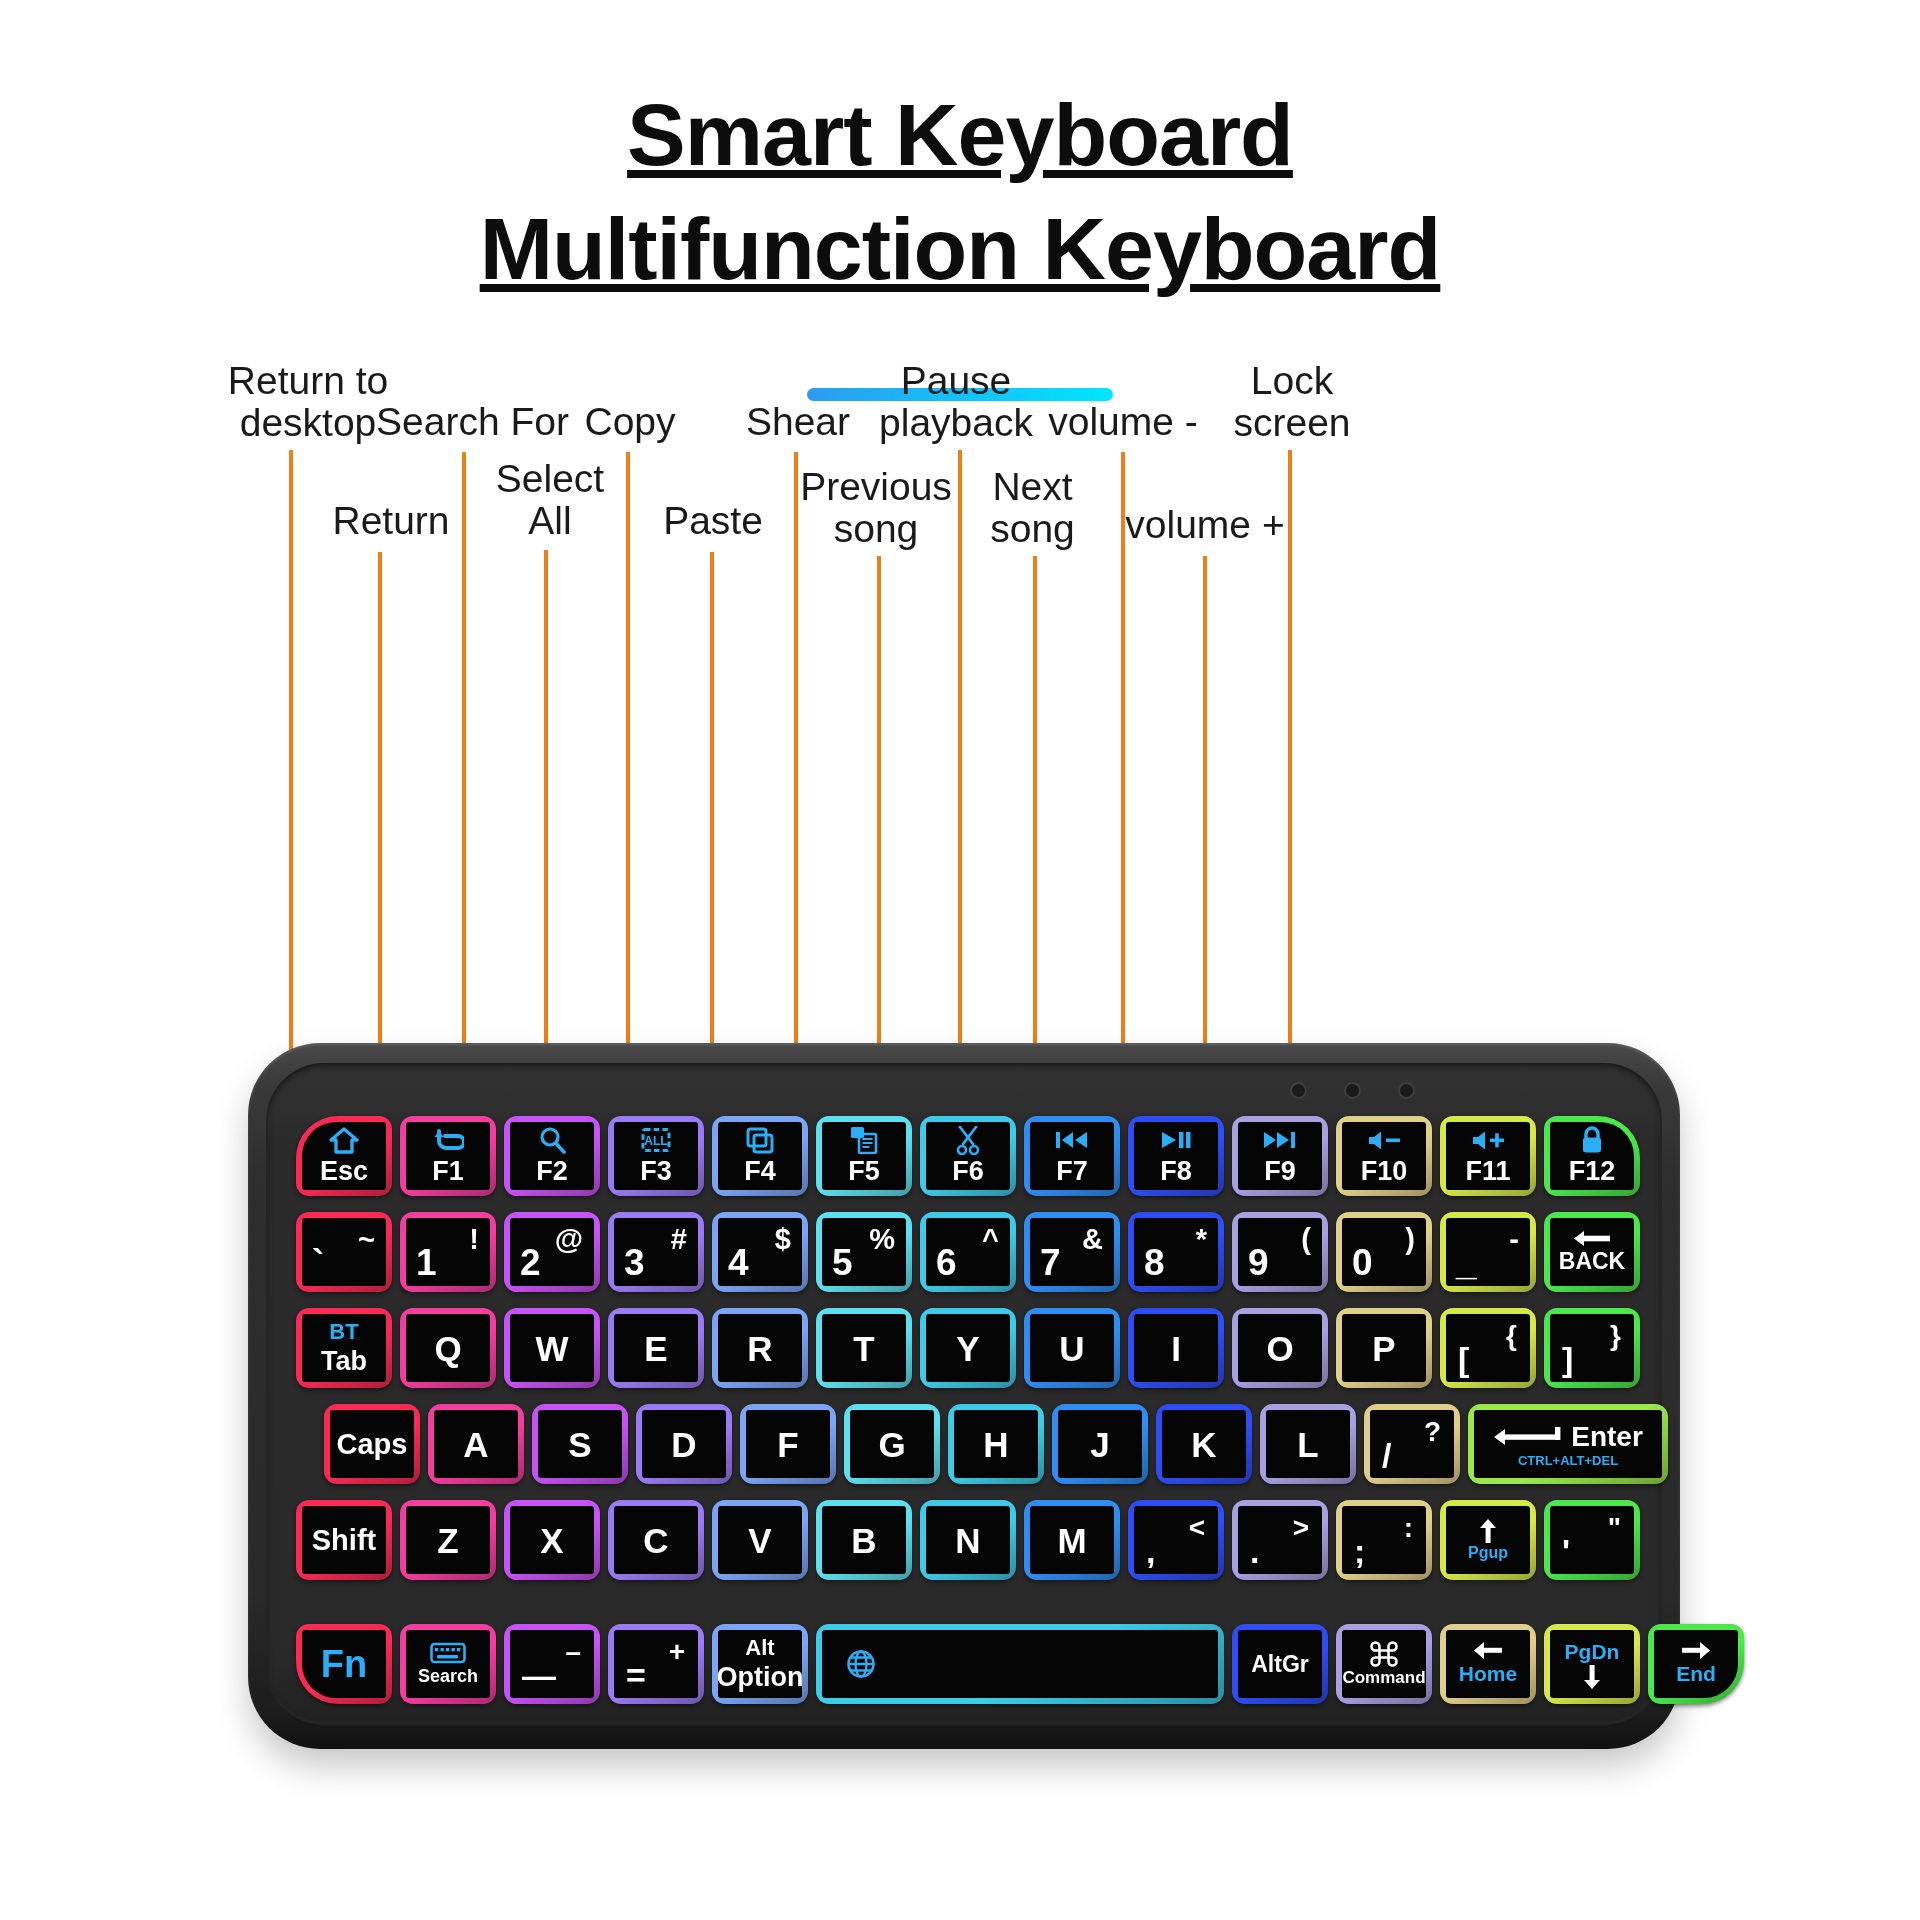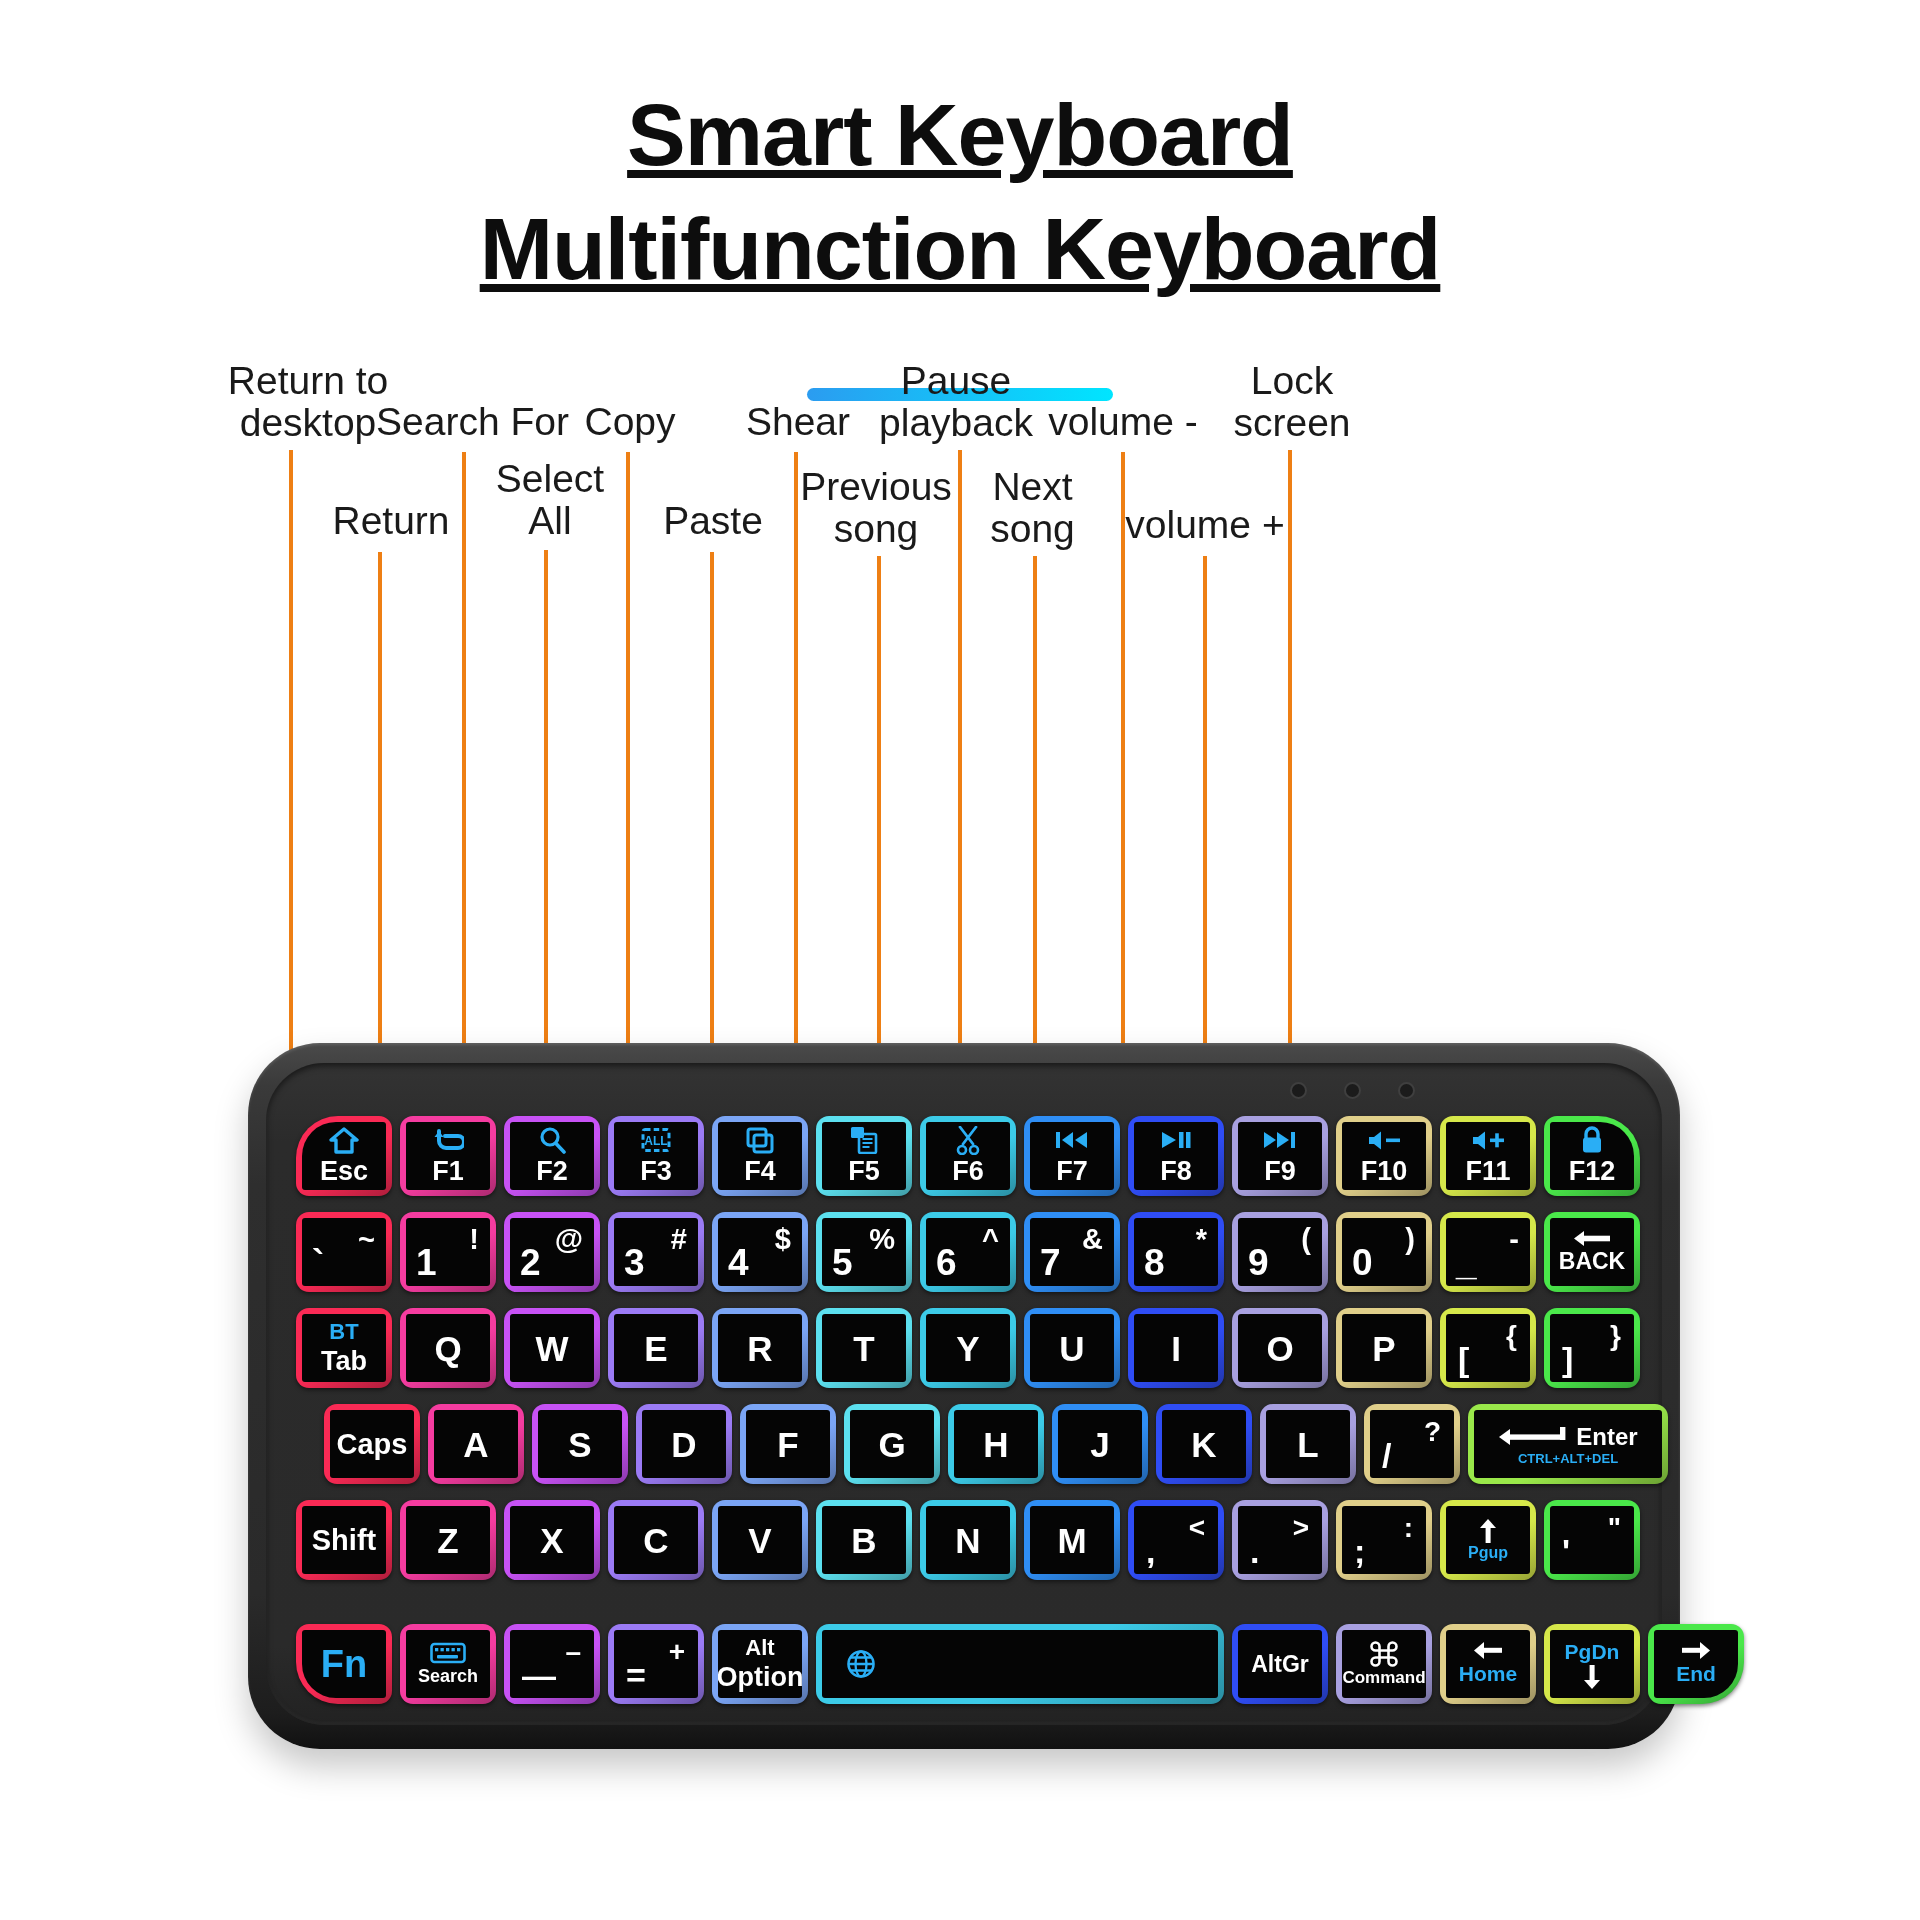--- a/index.html
+++ b/index.html
@@ -549,21 +549,21 @@
       <div class="key" style="width: 200px; background: linear-gradient(150deg, rgb(154, 232, 74) 0%, rgb(154, 232, 74) 55%, rgba(0, 0, 0, 0.3) 100%), rgb(154, 232, 74);">
         <div class="cap" style="flex-direction: column;">
           <div style="display:flex;align-items:center;gap:2px;margin-top:2px;">
             <span>
               <svg width="76" height="22" viewBox="0 0 76 22">
                 <path d="M12 3 L1 11 L12 19 Z" fill="#ffffff"></path>
                 <rect x="10" y="8.4" width="55" height="5.4" fill="#ffffff"></rect>
                 <rect x="62" y="1" width="5.4" height="13" fill="#ffffff"></rect>
               </svg>
             </span>
-            <span class="lbl-main" style="font-size:24px">Enter</span>
+            <span class="lbl-main" style="font-size:28px">Enter</span>
           </div>
           <div class="lbl-xtiny" style="color:#2aaef5;margin-top:3px">CTRL+ALT+DEL</div>
         </div>
       </div>
     </div>
     <div class="krow r4">
       <div class="key" style="background: linear-gradient(150deg, rgb(250, 42, 85) 0%, rgb(250, 42, 85) 55%, rgba(0, 0, 0, 0.3) 100%), rgb(250, 42, 85);">
         <div class="cap">
           <span class="lbl-main" style="font-size:29px">Shift</span>
         </div>

